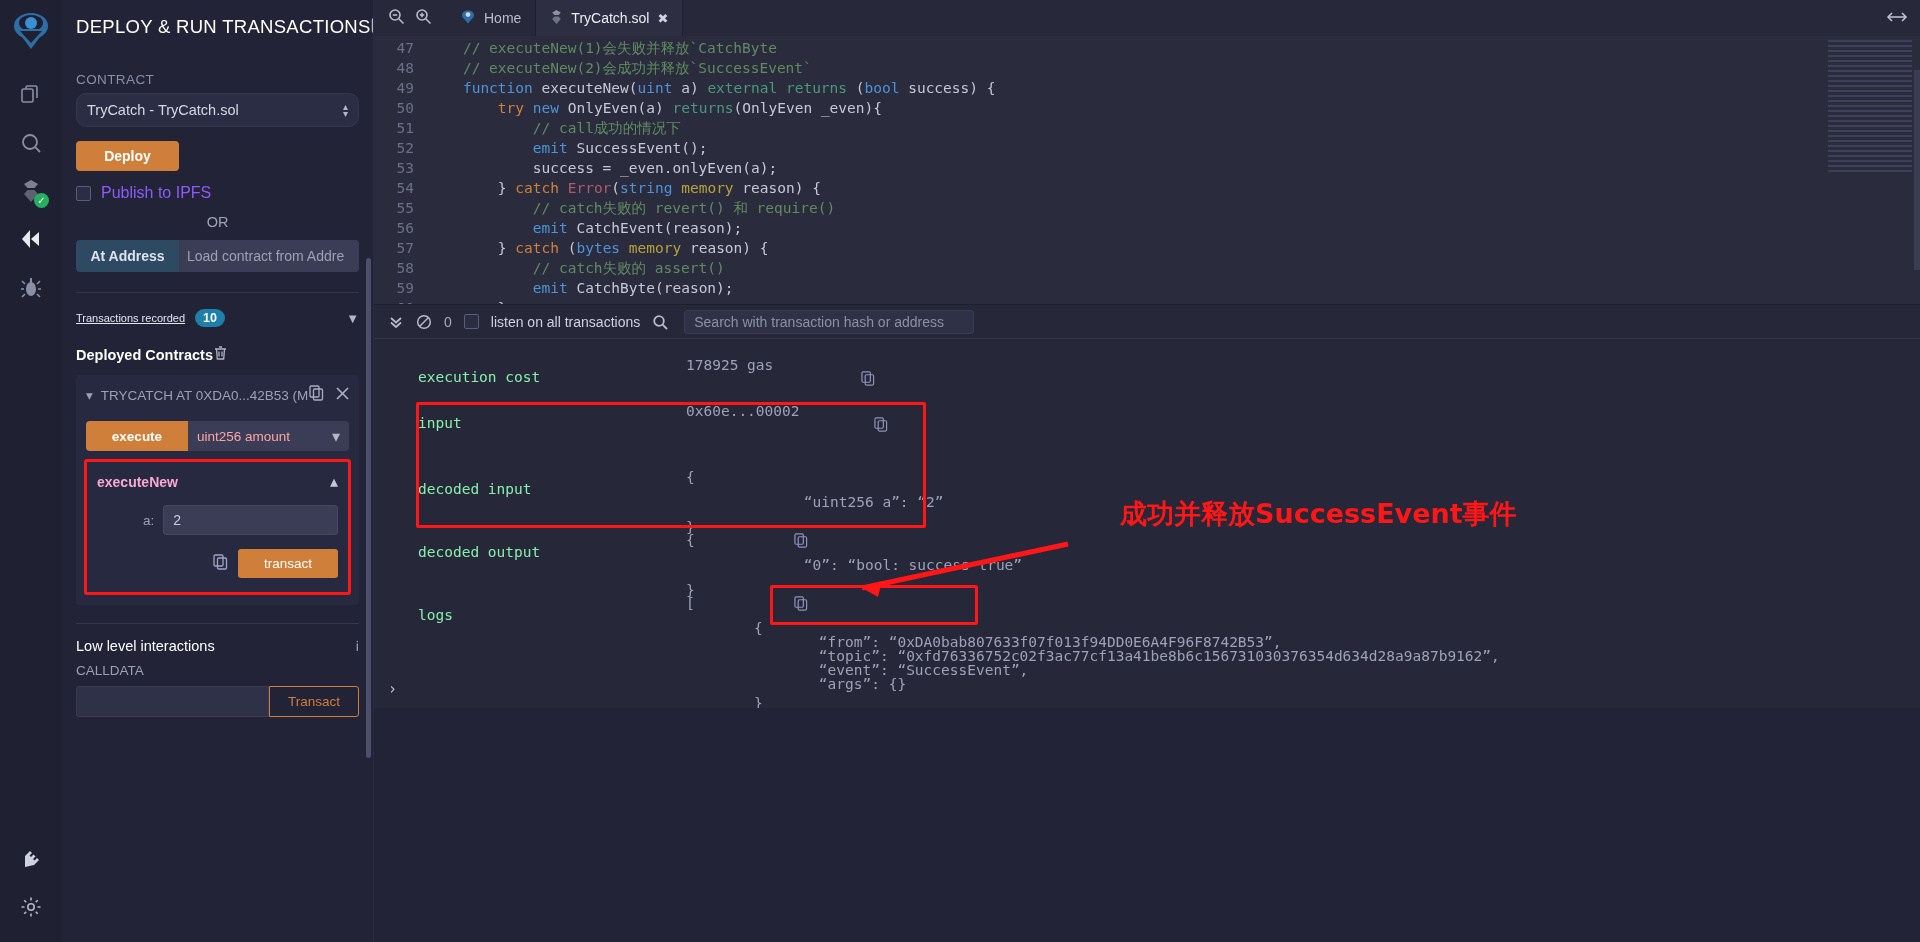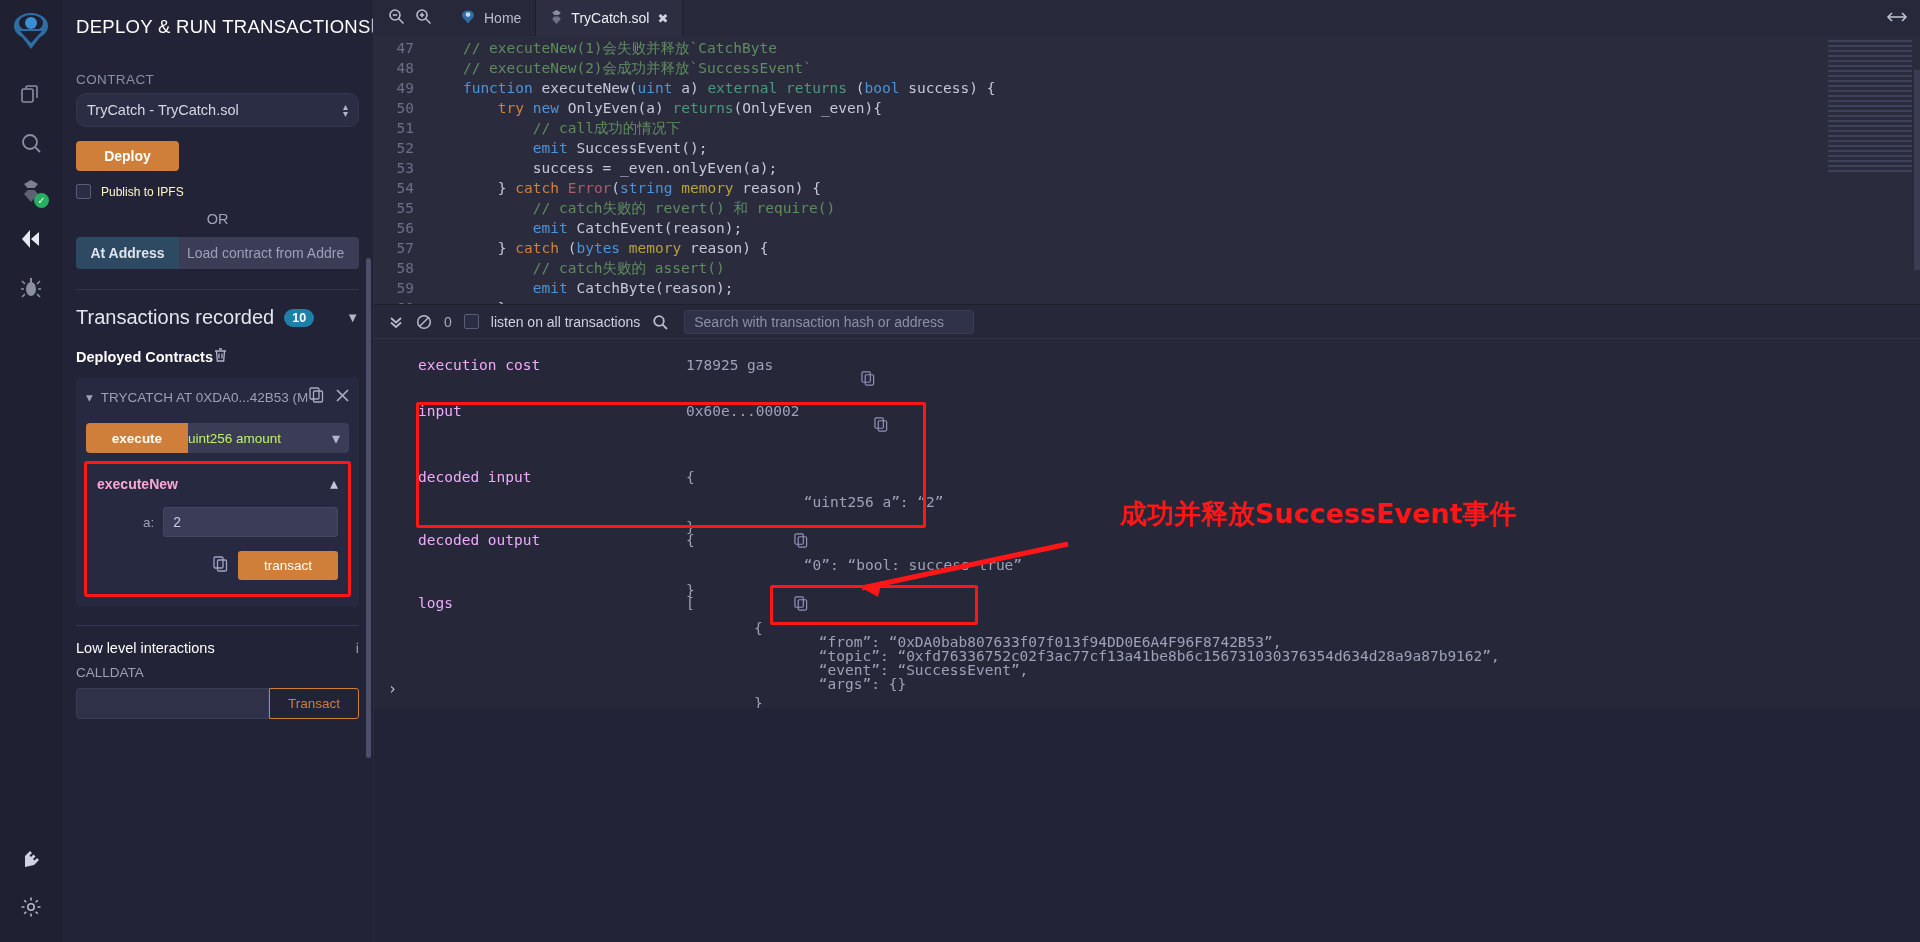--- a/index.html
+++ b/index.html
@@ -47,48 +47,48 @@
     display:flex; align-items:center; justify-content:space-between; padding: 0 10px;
     color: #d6d8e5; font-size: 14.5px;
   }
   .spinner { display:flex; flex-direction: column; line-height: 7px; color:#b3b6c8; font-size: 10px; }
   .btn-deploy {
     margin-top: 14px; background: #cf7f3a; border: none; border-radius: 4px;
     color: #fff; font-weight: bold; font-size: 14px; width: 103px; height: 30px; cursor: pointer;
   }
   .chk-row { display:flex; align-items:center; gap:10px; margin-top: 13px; }
   .chkbox { width: 15px; height: 15px; border:1px solid #5a5d78; border-radius: 2px; background: #2b2d44; }
-  .chk-label { color:#fef9c3; font-size: 12px; }
+  .chk-label { color:#8b5cf6; font-size: 16px; }
   .or-row { text-align:center; color:#9fa3b8; font-size:14.5px; margin-top: 12px; }
   .ataddr-row { display:flex; margin-top: 10px; border-radius: 4px; overflow:hidden; }
   .ataddr-btn {
     background: #2e4a63; color:#dfe3ee; font-size: 14px; font-weight:bold;
     width: 103px; height: 32px; display:flex; align-items:center; justify-content:center; cursor:pointer;
   }
   .ataddr-input {
     flex:1; background: #3a3d55; color:#9da1b5; font-size:14px; display:flex; align-items:center;
     padding-left: 8px; overflow:hidden; white-space:nowrap;
   }
   .divider { border-top: 1px solid #323449; margin: 20px 0 0 0; }
   .tx-row { display:flex; align-items:center; justify-content:space-between; margin-top: 16px; }
   .tx-left { display:flex; align-items:center; gap: 10px; }
-  .tx-label { color:#e3e5ef; font-size: 20px; }
+  .tx-label { color:#e3e5ef; font-size: 11px; text-decoration: underline; }
   .pill { background:#1e7fa8; color:#fff; font-size:12.5px; font-weight:bold; border-radius: 9px; padding: 2px 8px; }
   .chev { color:#b3b6c8; font-size: 13px; }
   .dc-row { display:flex; align-items:center; margin-top: 18px; }
   .dc-label { color:#fff; font-size: 14.5px; font-weight: bold; }
   .trash { color:#b3b6c8; }
 
   .contract-card { background:#272940; border-radius: 4px; margin-top: 10px; }
   .cc-head { display:flex; align-items:center; justify-content:space-between; padding: 10px 10px; }
   .cc-title { color:#9ca0b5; font-size: 13.5px; white-space:nowrap; overflow:hidden; display:flex; align-items:center; gap:8px;}
   .cc-icons { display:flex; align-items:center; gap:12px; color:#a9adc2; }
   .fn-row { display:flex; margin: 6px 10px 0 10px; border-radius:4px; overflow:hidden; }
   .fn-btn { background:#cf7f3a; color:#fff; font-weight:bold; font-size:13.5px; width:102px; height:30px; display:flex;align-items:center;justify-content:center;cursor:pointer;}
-  .fn-input { flex:1; background:#3a3d55; color:#bef264; font-size:13.5px; display:flex; align-items:center; }
+  .fn-input { flex:1; background:#3a3d55; color:#fca5a5; font-size:13.5px; display:flex; align-items:center; padding-left:9px;}
   .fn-caret { width: 26px; background:#3a3d55; color:#b3b6c8; display:flex; align-items:center; justify-content:center; }
 
   
   .exec-panel {
     position: relative; margin: 8px 8px 0 8px; background:#272940;
     border: 3px solid #ff1616; border-radius: 3px; padding: 10px 10px 14px 10px;
   }
   .exec-head { display:flex; align-items:center; justify-content:space-between; }
   .exec-name { color:#f9a8d4; font-size:14px; font-weight:bold; }
   .exec-arg-row { display:flex; align-items:center; gap:9px; margin-top: 14px; padding-left: 46px;}
@@ -164,21 +164,21 @@
   .term-chk-lbl { color:#cfd2e0; font-size:14px; }
   .term-search {
     flex:0 0 290px; height:24px; background:#2f3148; border:1px solid #3a3c54; border-radius:3px;
     color:#8c90a6; font-size:14px; display:flex; align-items:center; padding-left:9px; margin-left: 4px;
   }
   .term-body {
     flex:1; position:relative; overflow:hidden;
     font-family:"DejaVu Sans Mono", monospace; font-size:14.5px; color:#aeb2c6;
   }
   .tline { position:absolute; white-space:pre; }
-  .tkey { color:#f0abfc; }
+  .tkey { color:#86efac;margin-top:12px; }
   .tval { color:#9ea2b8; }
   .copy-ico { color:#8e93b8; }
   .term-arrow { position:absolute; left: 14px; bottom: 10px; color:#c6c9d8; font-size: 15px; }
 
   
   .anno-box { position:absolute; border:3px solid #ff1616; border-radius:2px; pointer-events:none; }
   .anno-text {
     position:absolute; color:#ff1616; font-size: 27px; font-weight: bold;
     font-family:"DejaVu Sans", sans-serif; white-space:nowrap;
   }

